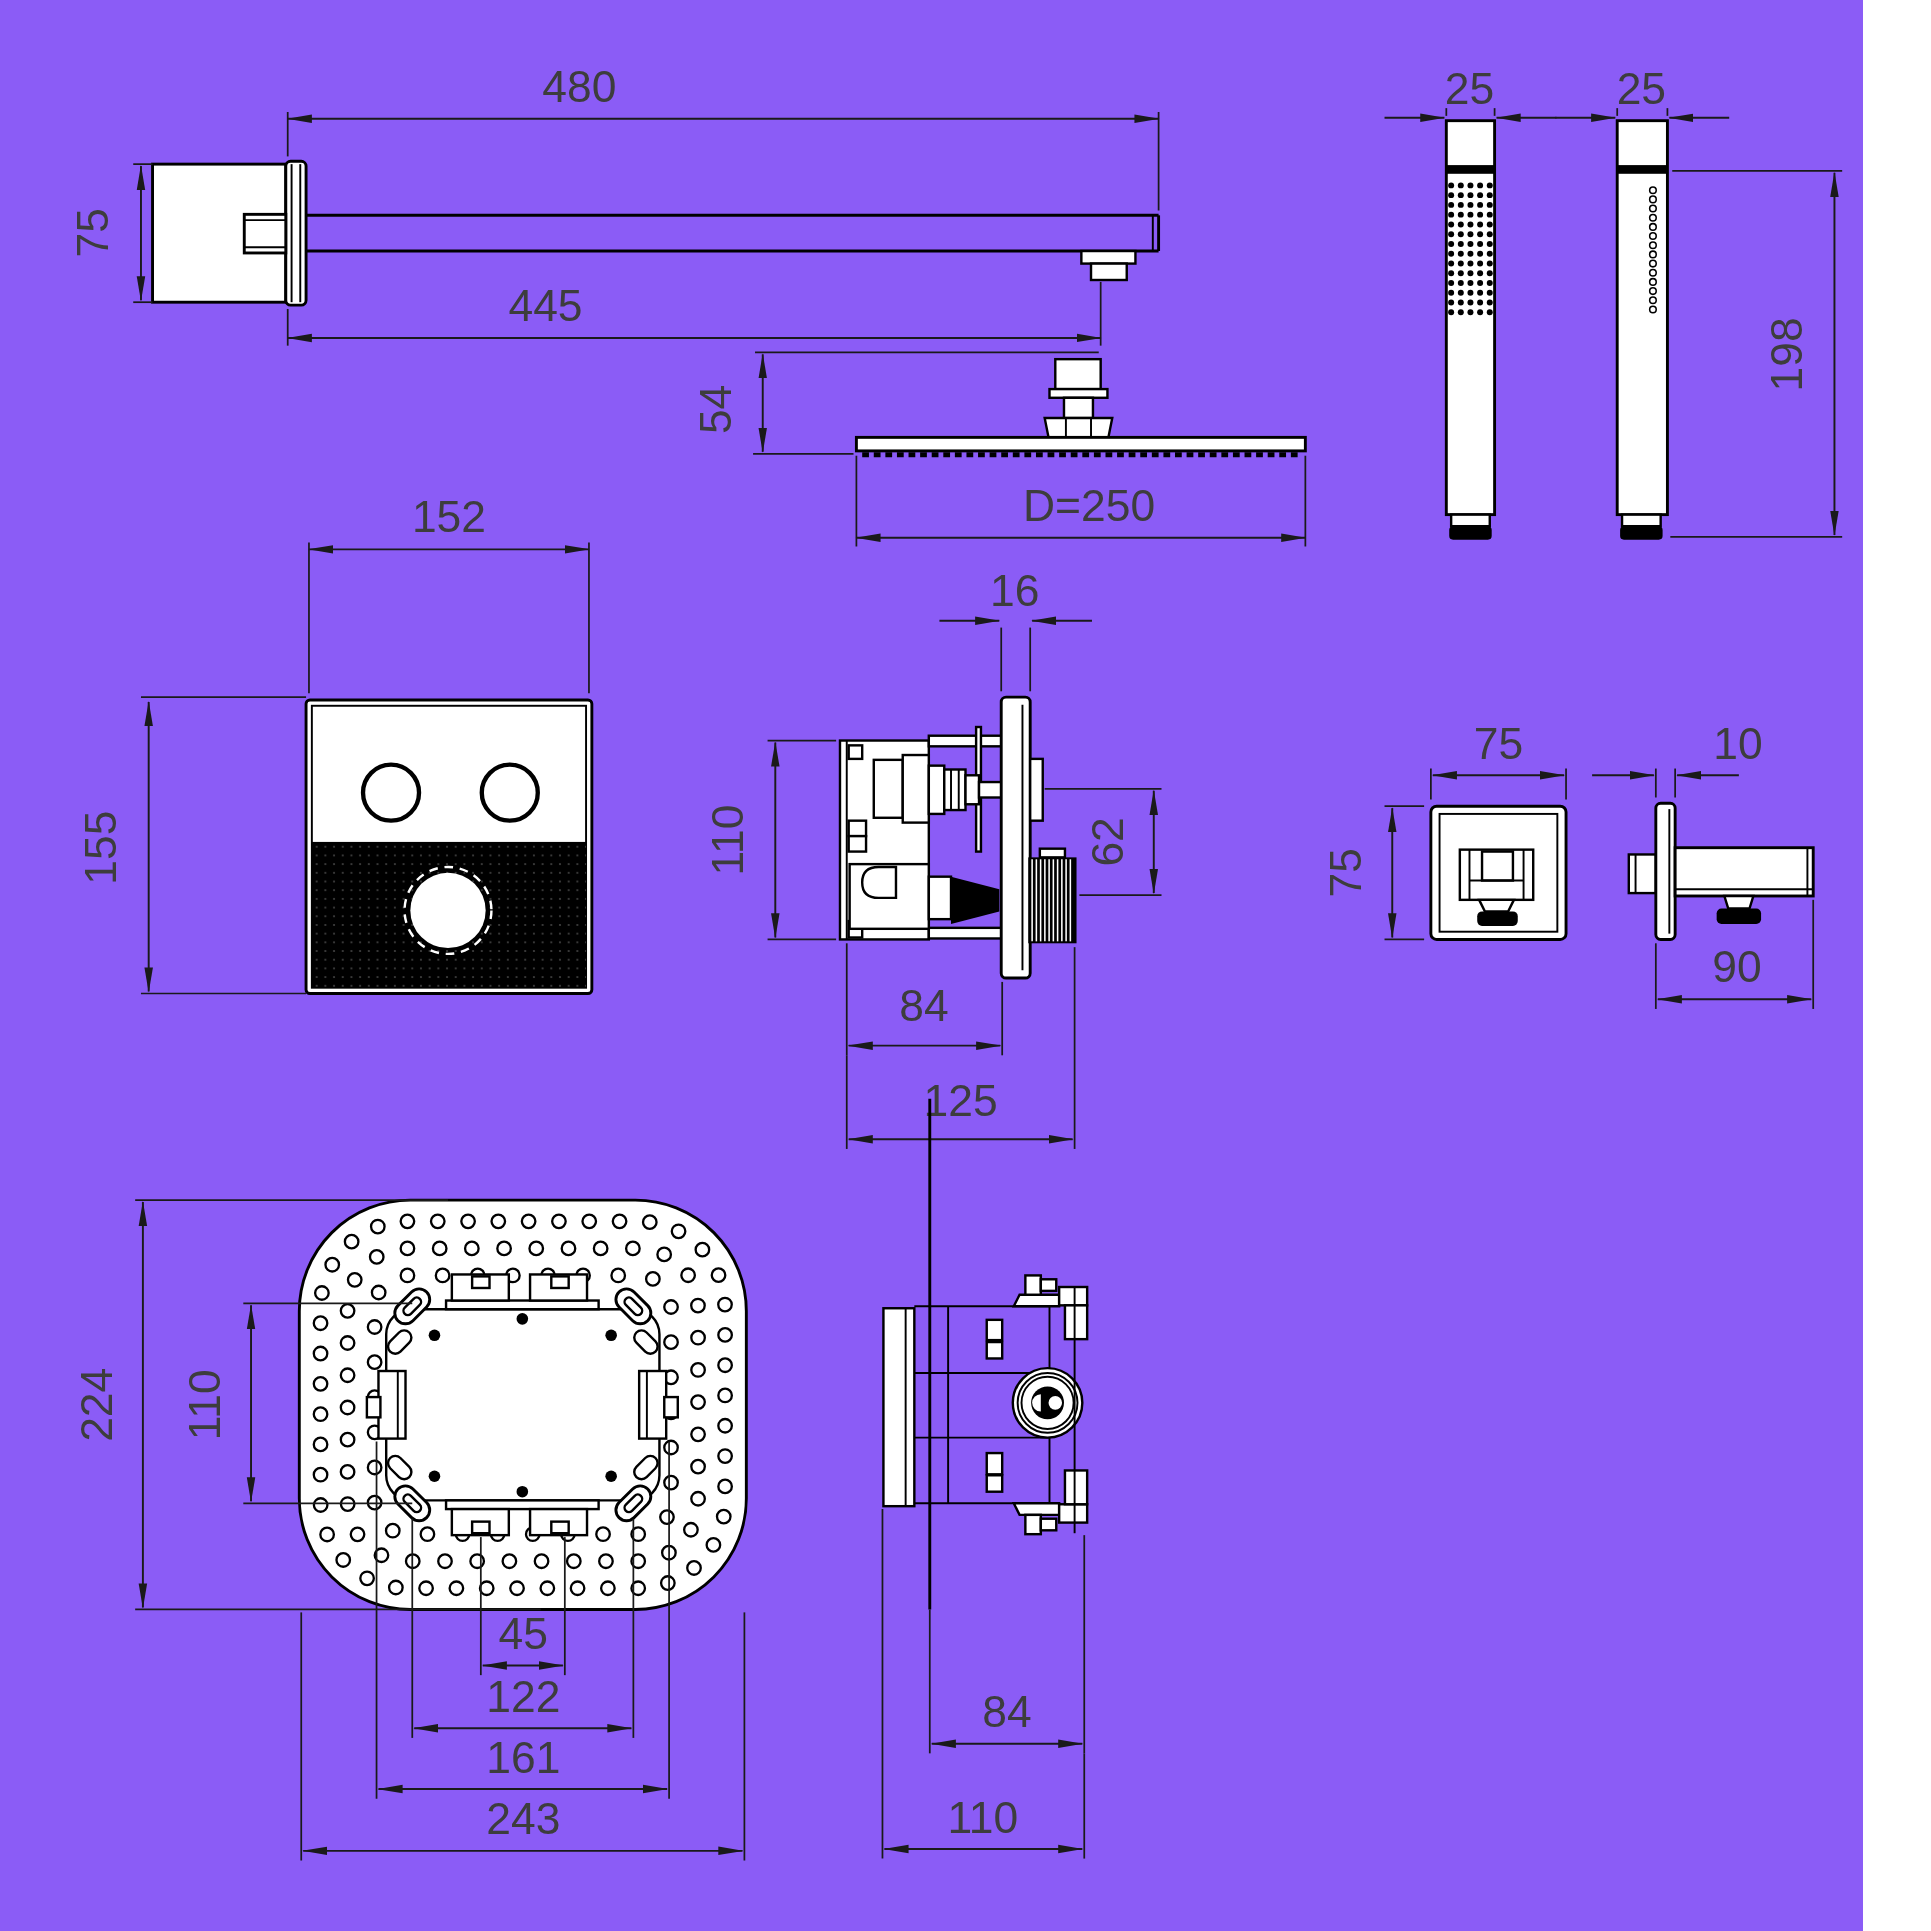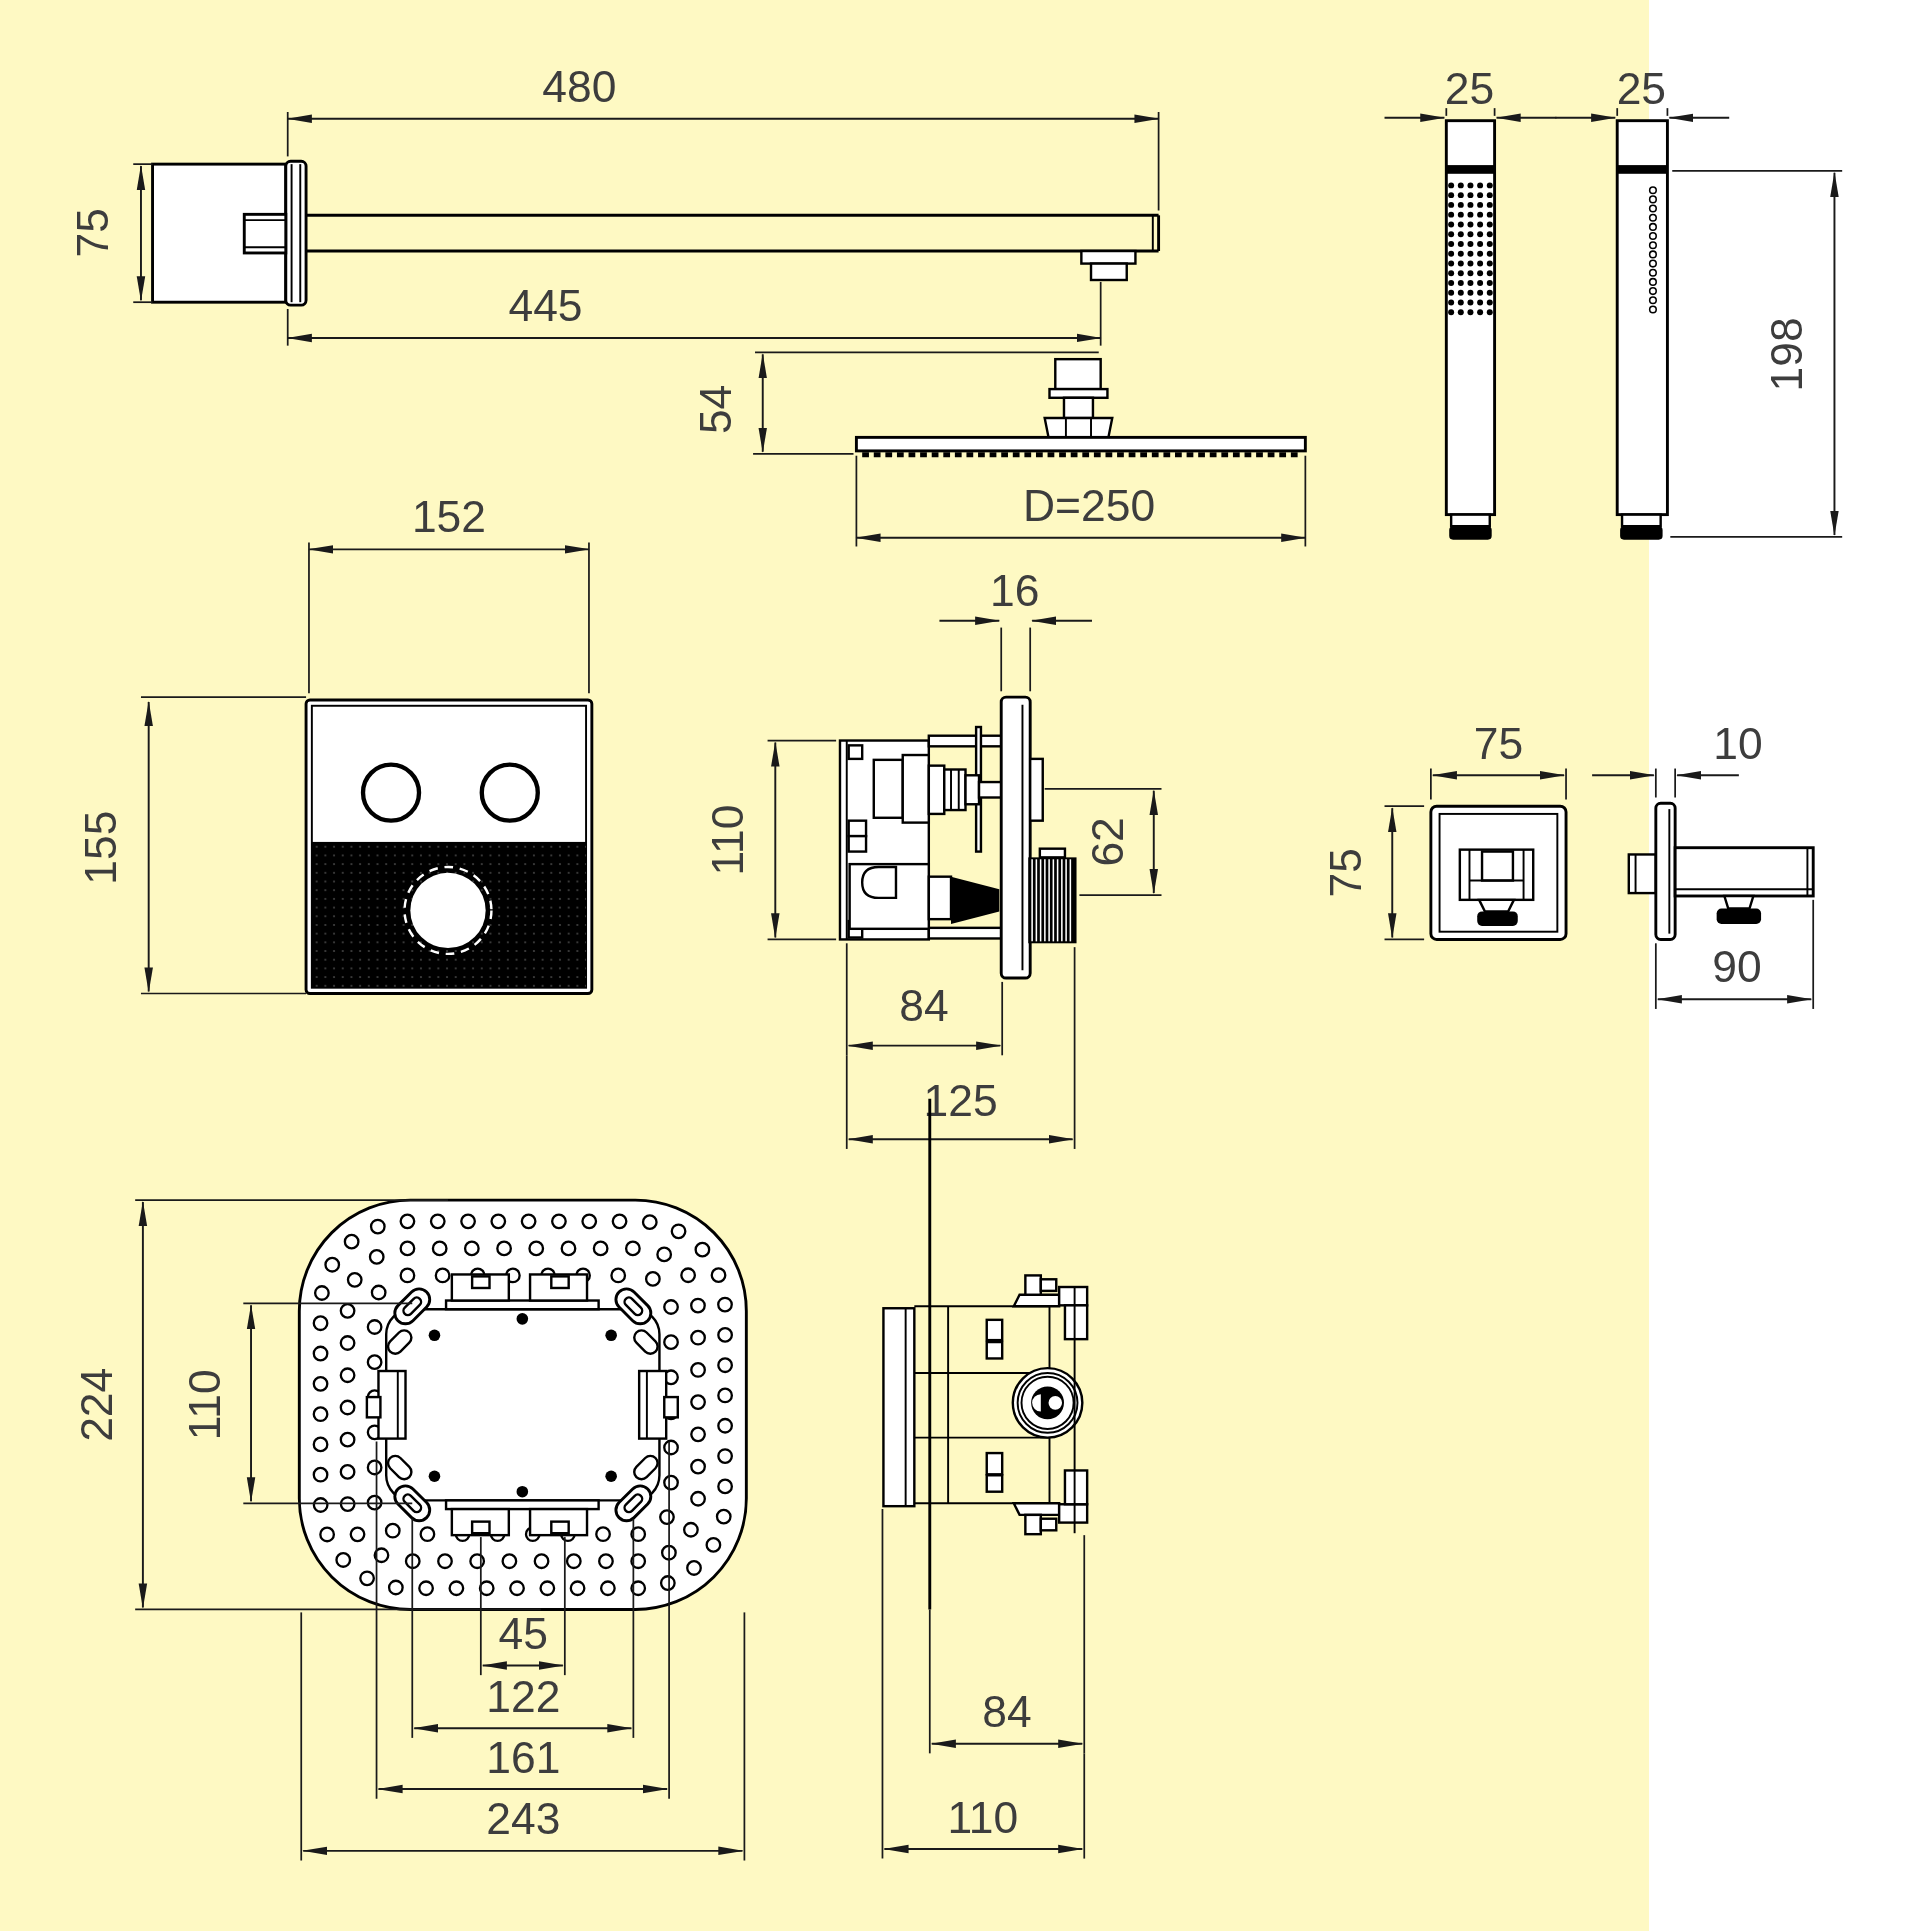--- a/index.html
+++ b/index.html
@@ -1,16 +1,16 @@
 <!DOCTYPE html>
 <html><head>
 <meta charset="utf-8">
 <style>
   html,body{margin:0;padding:0;background:#ffffff;}
-  #stage{width:1649px;height:1931px;position:relative;background:#fef9c3;}
+  #stage{width:1863px;height:1931px;position:relative;background:#8b5cf6;}
   svg{display:block;}
   text{font-family:"Liberation Sans","DejaVu Sans",sans-serif;fill:#3d3d3d;}
   .dim-label{font-size:46px;}
   .obj{stroke:#000;fill:none;stroke-width:3;}
   .obj2{stroke:#000;fill:none;stroke-width:2;}
   .objw{stroke:#000;fill:#fff;stroke-width:3;}
   .objw2{stroke:#000;fill:#fff;stroke-width:2.5;}
   .dim{stroke:#1a1a1a;fill:none;stroke-width:2;}
   .ext{stroke:#1a1a1a;fill:none;stroke-width:1.8;}
   .blk{fill:#000;stroke:none;}

